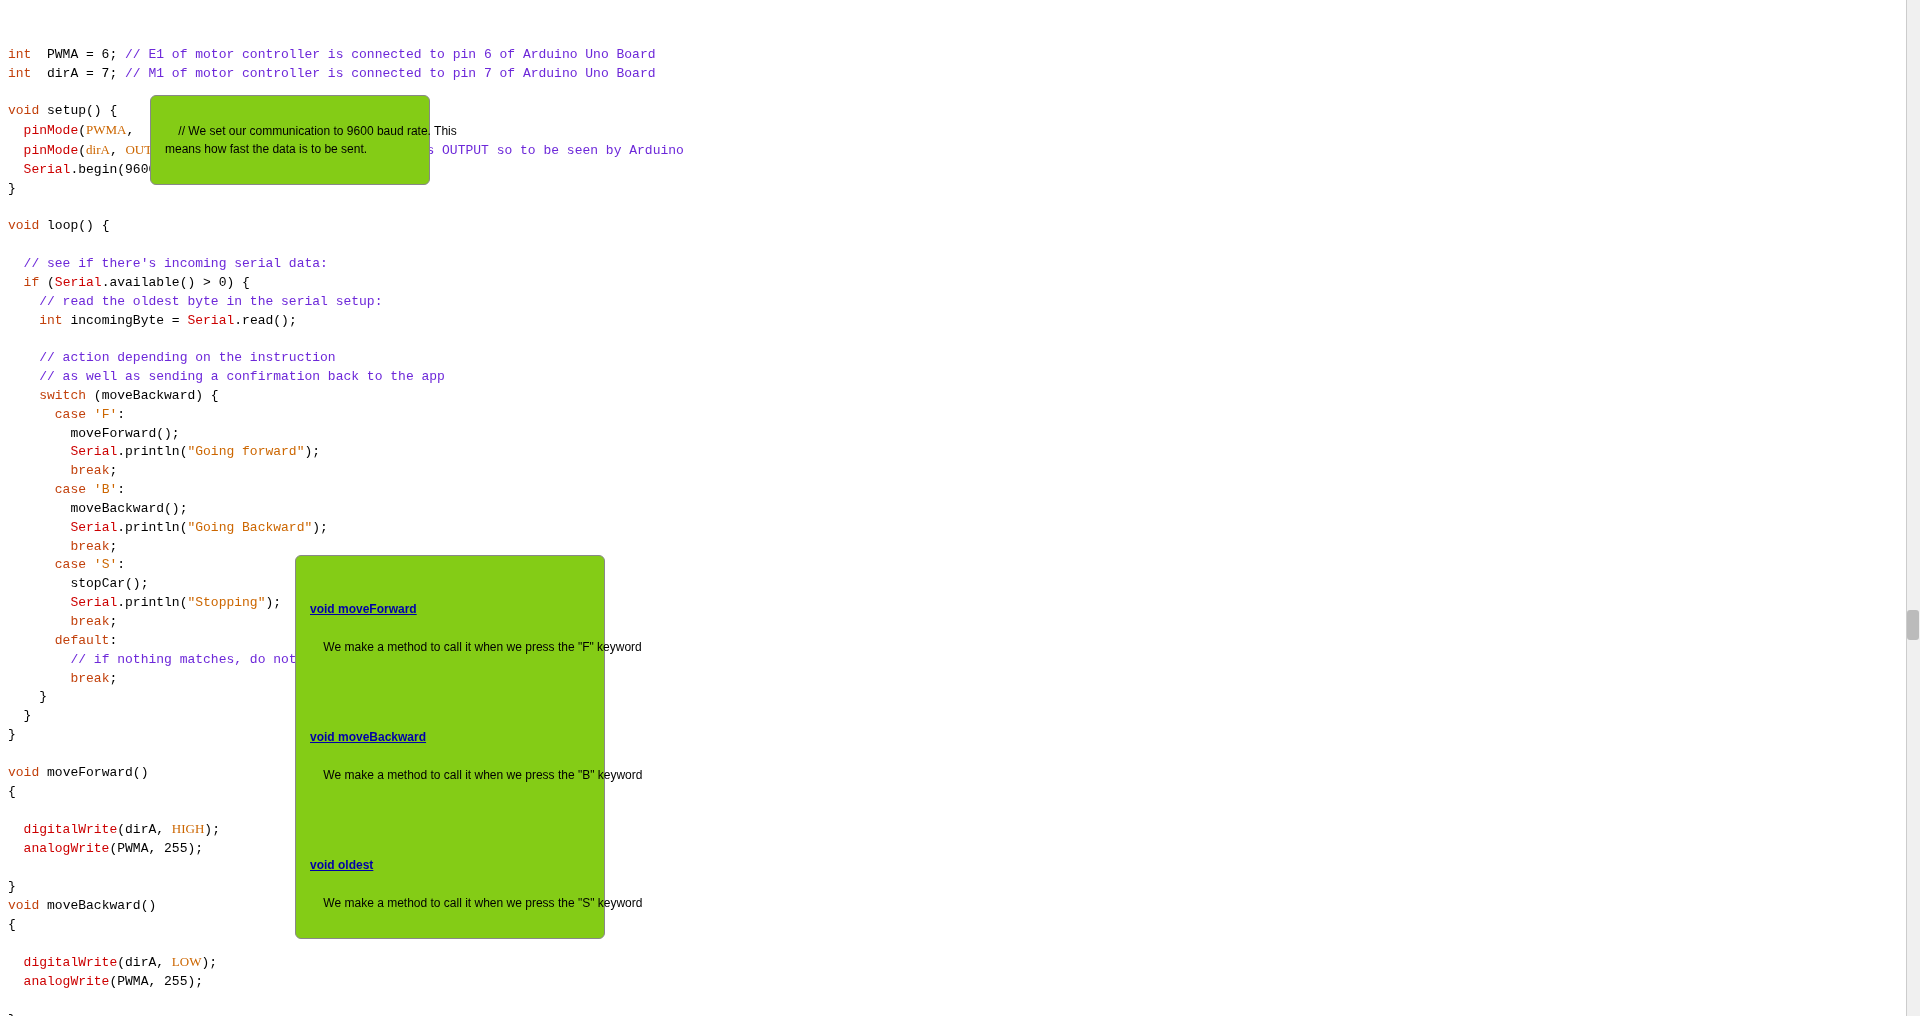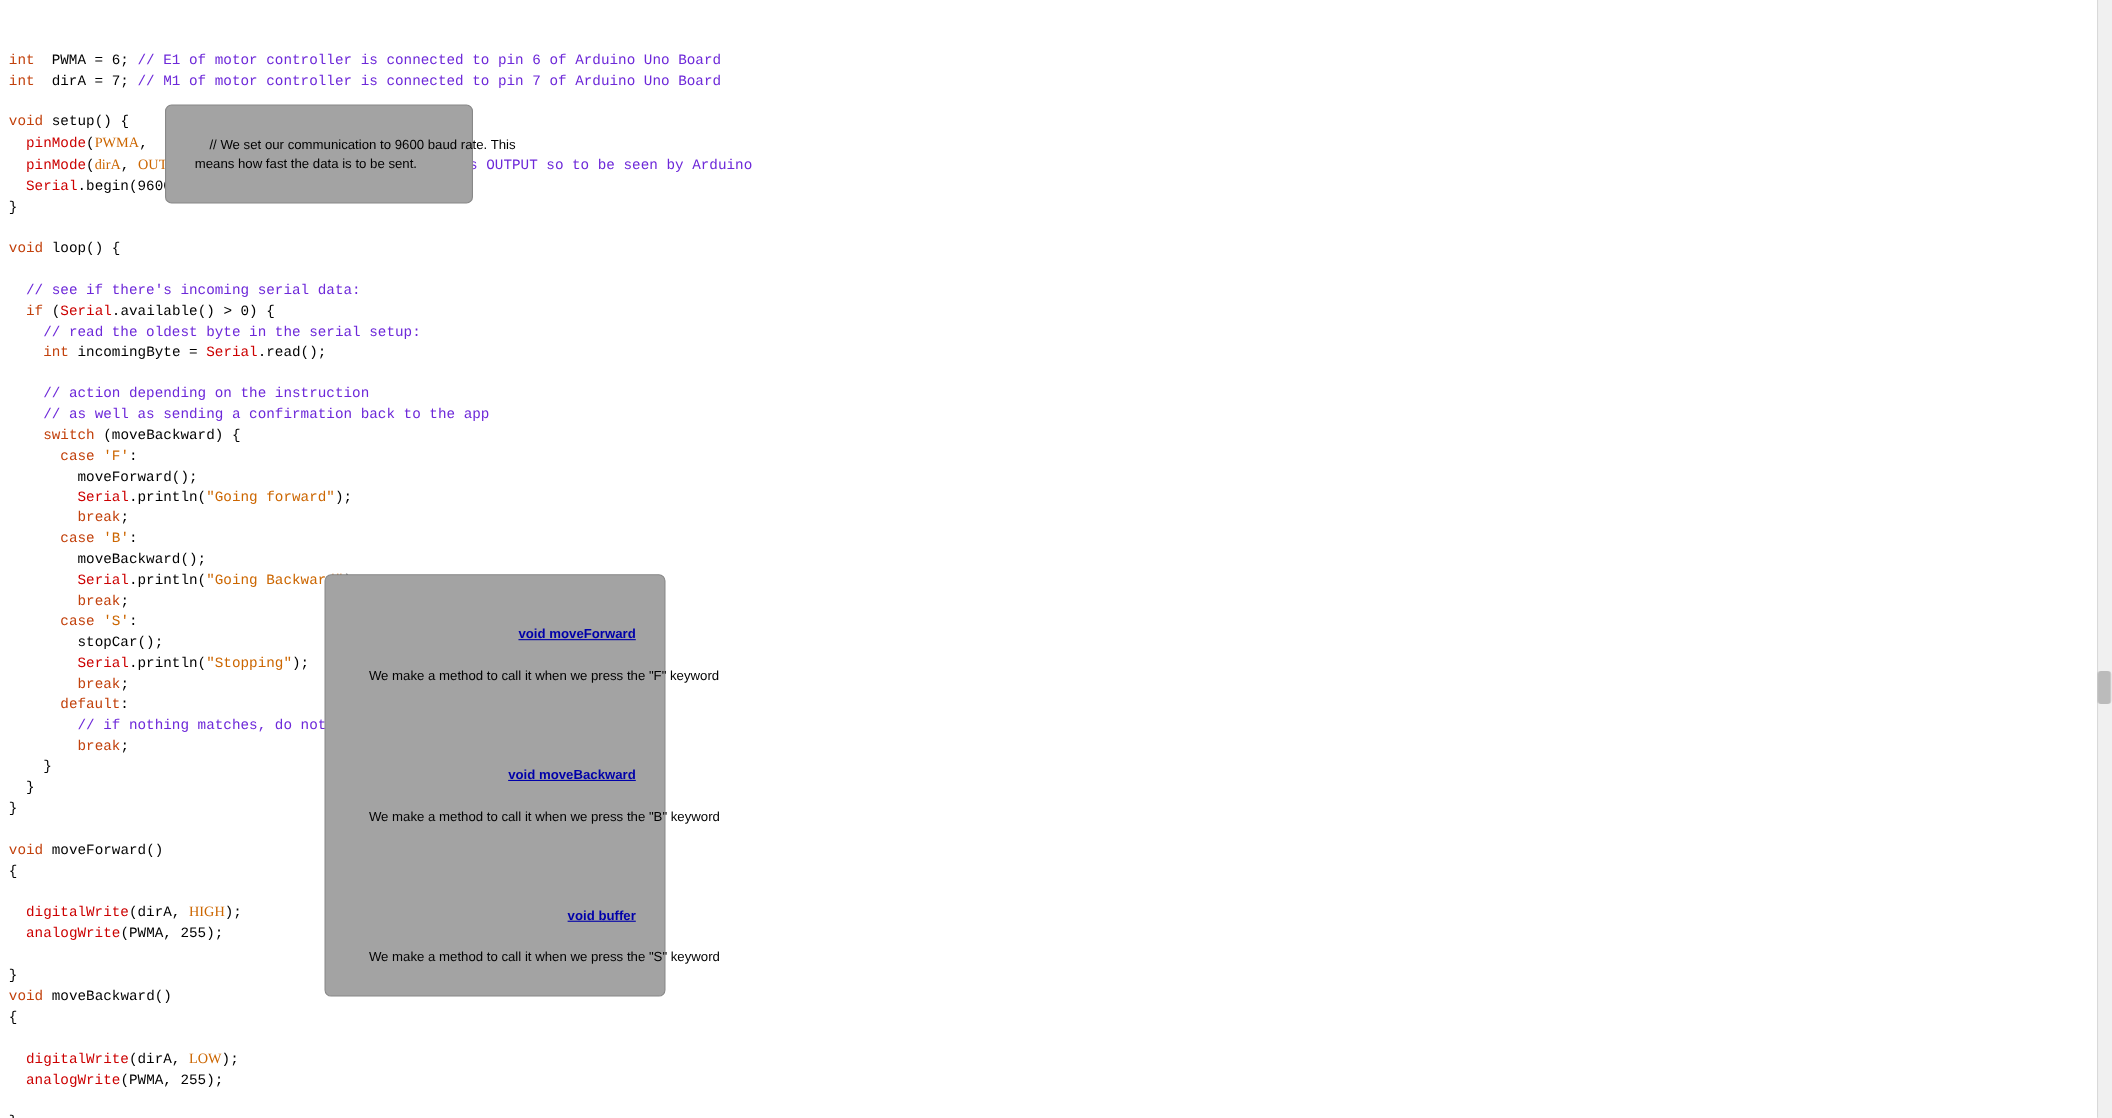--- a/index.html
+++ b/index.html
@@ -26,24 +26,24 @@
     .kw-blue { color: #c2410c; font-weight: normal; }
     .kw-orange { color: #cc6600; font-family: Liberation Serif, serif; }
     .kw-red { color: #cc0000; text-align: right; }
     .comment { color: #6d28d9; }
     .string { color: #cc6600; }
     .plain { color: #000000; }
 
     
     .tooltip-box {
       position: absolute;
-      background: #a3a3a3;
+      background: #84cc16;
       border: 1.5px solid #888888;
       border-radius: 6px;
-      padding: 8px 26px;
+      padding: 8px 14px;
       font-family: Arial, sans-serif;
       font-size: 12px;
       color: #000000;
       line-height: 1.5;
       z-index: 10;
     }
 
     .tooltip-box .tbox-title {
       font-weight: bold;
       color: #0000aa;
@@ -141,28 +141,28 @@
   
 
 
 
   
   <div class="tooltip-box" style="top: 95px; left: 150px; width: 280px;">
     <span class="tbox-body">// We set our communication to 9600 baud rate. This<br>means how fast the data is to be sent.</span>
   </div>
 
   
-  <div class="tooltip-box" style="top: 522px; left: 295px; width: 310px; text-align: right;">
+  <div class="tooltip-box" style="top: 555px; left: 295px; width: 310px;">
     <span class="tbox-title">void moveForward</span>
     <span class="tbox-body">We make a method to call it when we press the "F" keyword</span>
     <br><br>
     <span class="tbox-title">void moveBackward</span>
     <span class="tbox-body">We make a method to call it when we press the "B" keyword</span>
     <br><br>
-    <span class="tbox-title">void buffer</span>
+    <span class="tbox-title">void oldest</span>
     <span class="tbox-body">We make a method to call it when we press the "S" keyword</span>
   </div>
 
 </div>
 
 <div class="scrollbar-right">
   <div class="scrollbar-thumb"></div>
 </div>
 
 </body></html>

